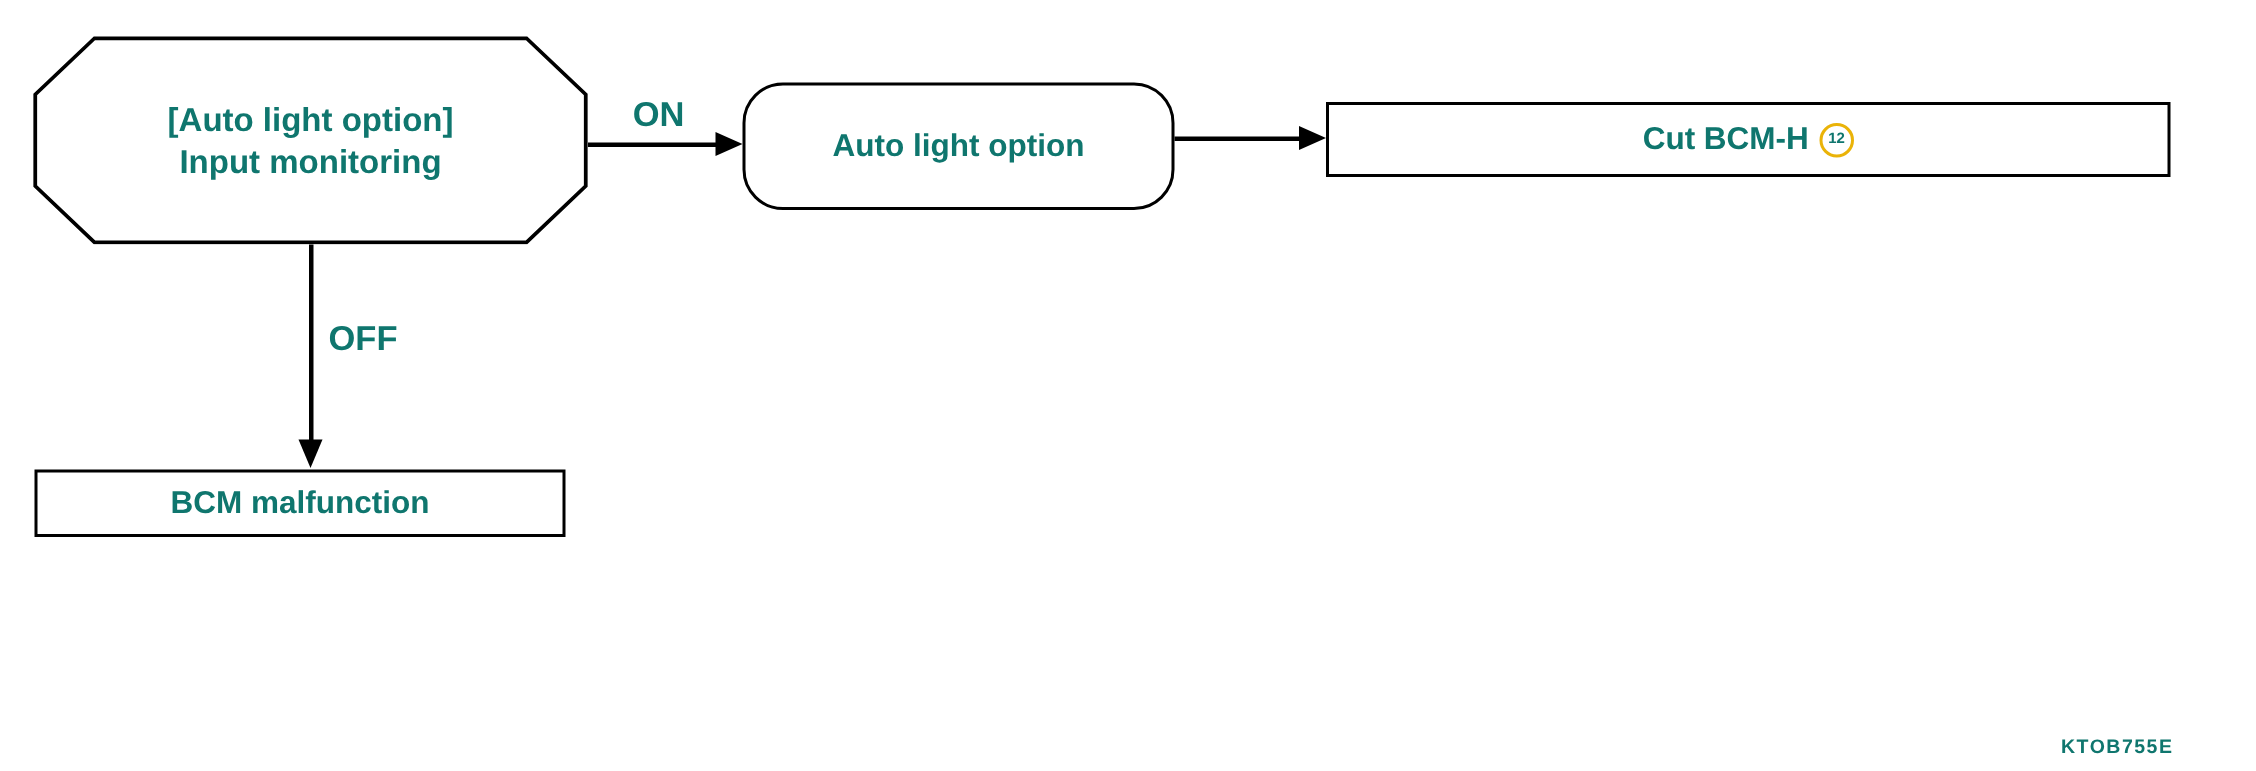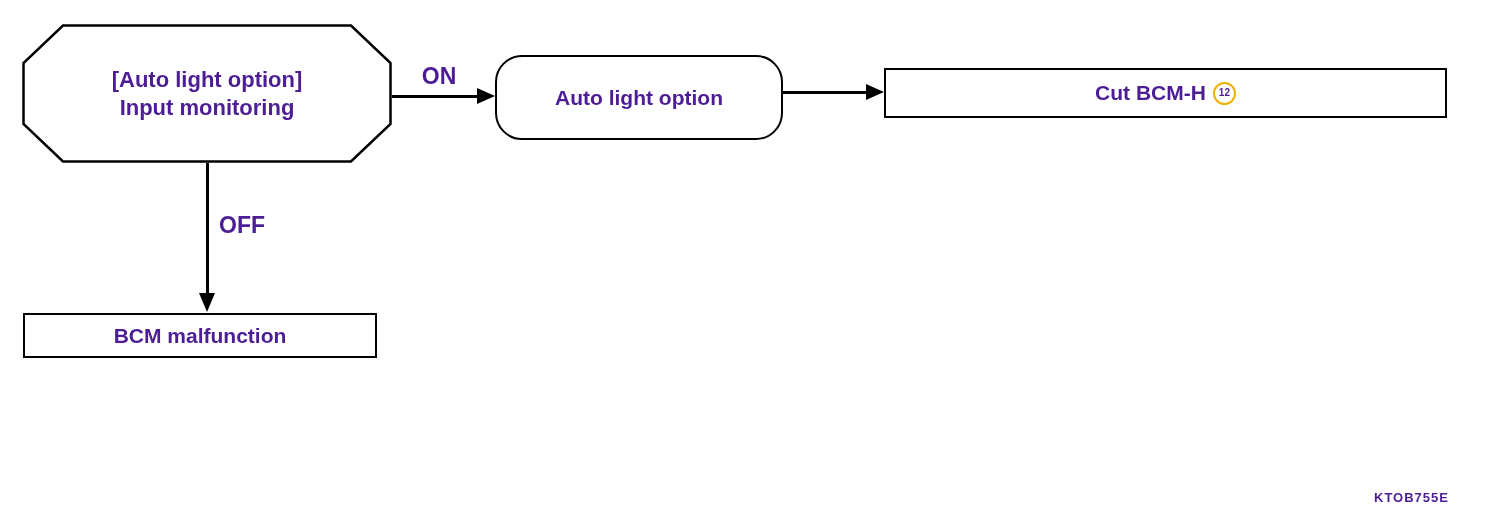--- a/index.html
+++ b/index.html
@@ -2,21 +2,21 @@
 <html><head>
 <meta charset="utf-8">
 <style>
   html, body { margin: 0; padding: 0; background: #ffffff; }
   .canvas {
     position: relative;
     width: 1504px;
     height: 514px;
     background: #ffffff;
     font-family: "Liberation Sans", "DejaVu Sans", sans-serif;
-    color: #4c1d95;
+    color: #0f766e;
     overflow: hidden;
   }
   .abs { position: absolute; }
 
   
   .octagon-wrap { left: 22px; top: 24px; width: 370px; height: 139px; }
   .octagon-wrap svg { display: block; width: 370px; height: 139px; }
   .octagon-text {
     position: absolute; left: 0; top: 0; width: 100%; height: 100%;
     display: flex; flex-direction: column; align-items: center; justify-content: center;

